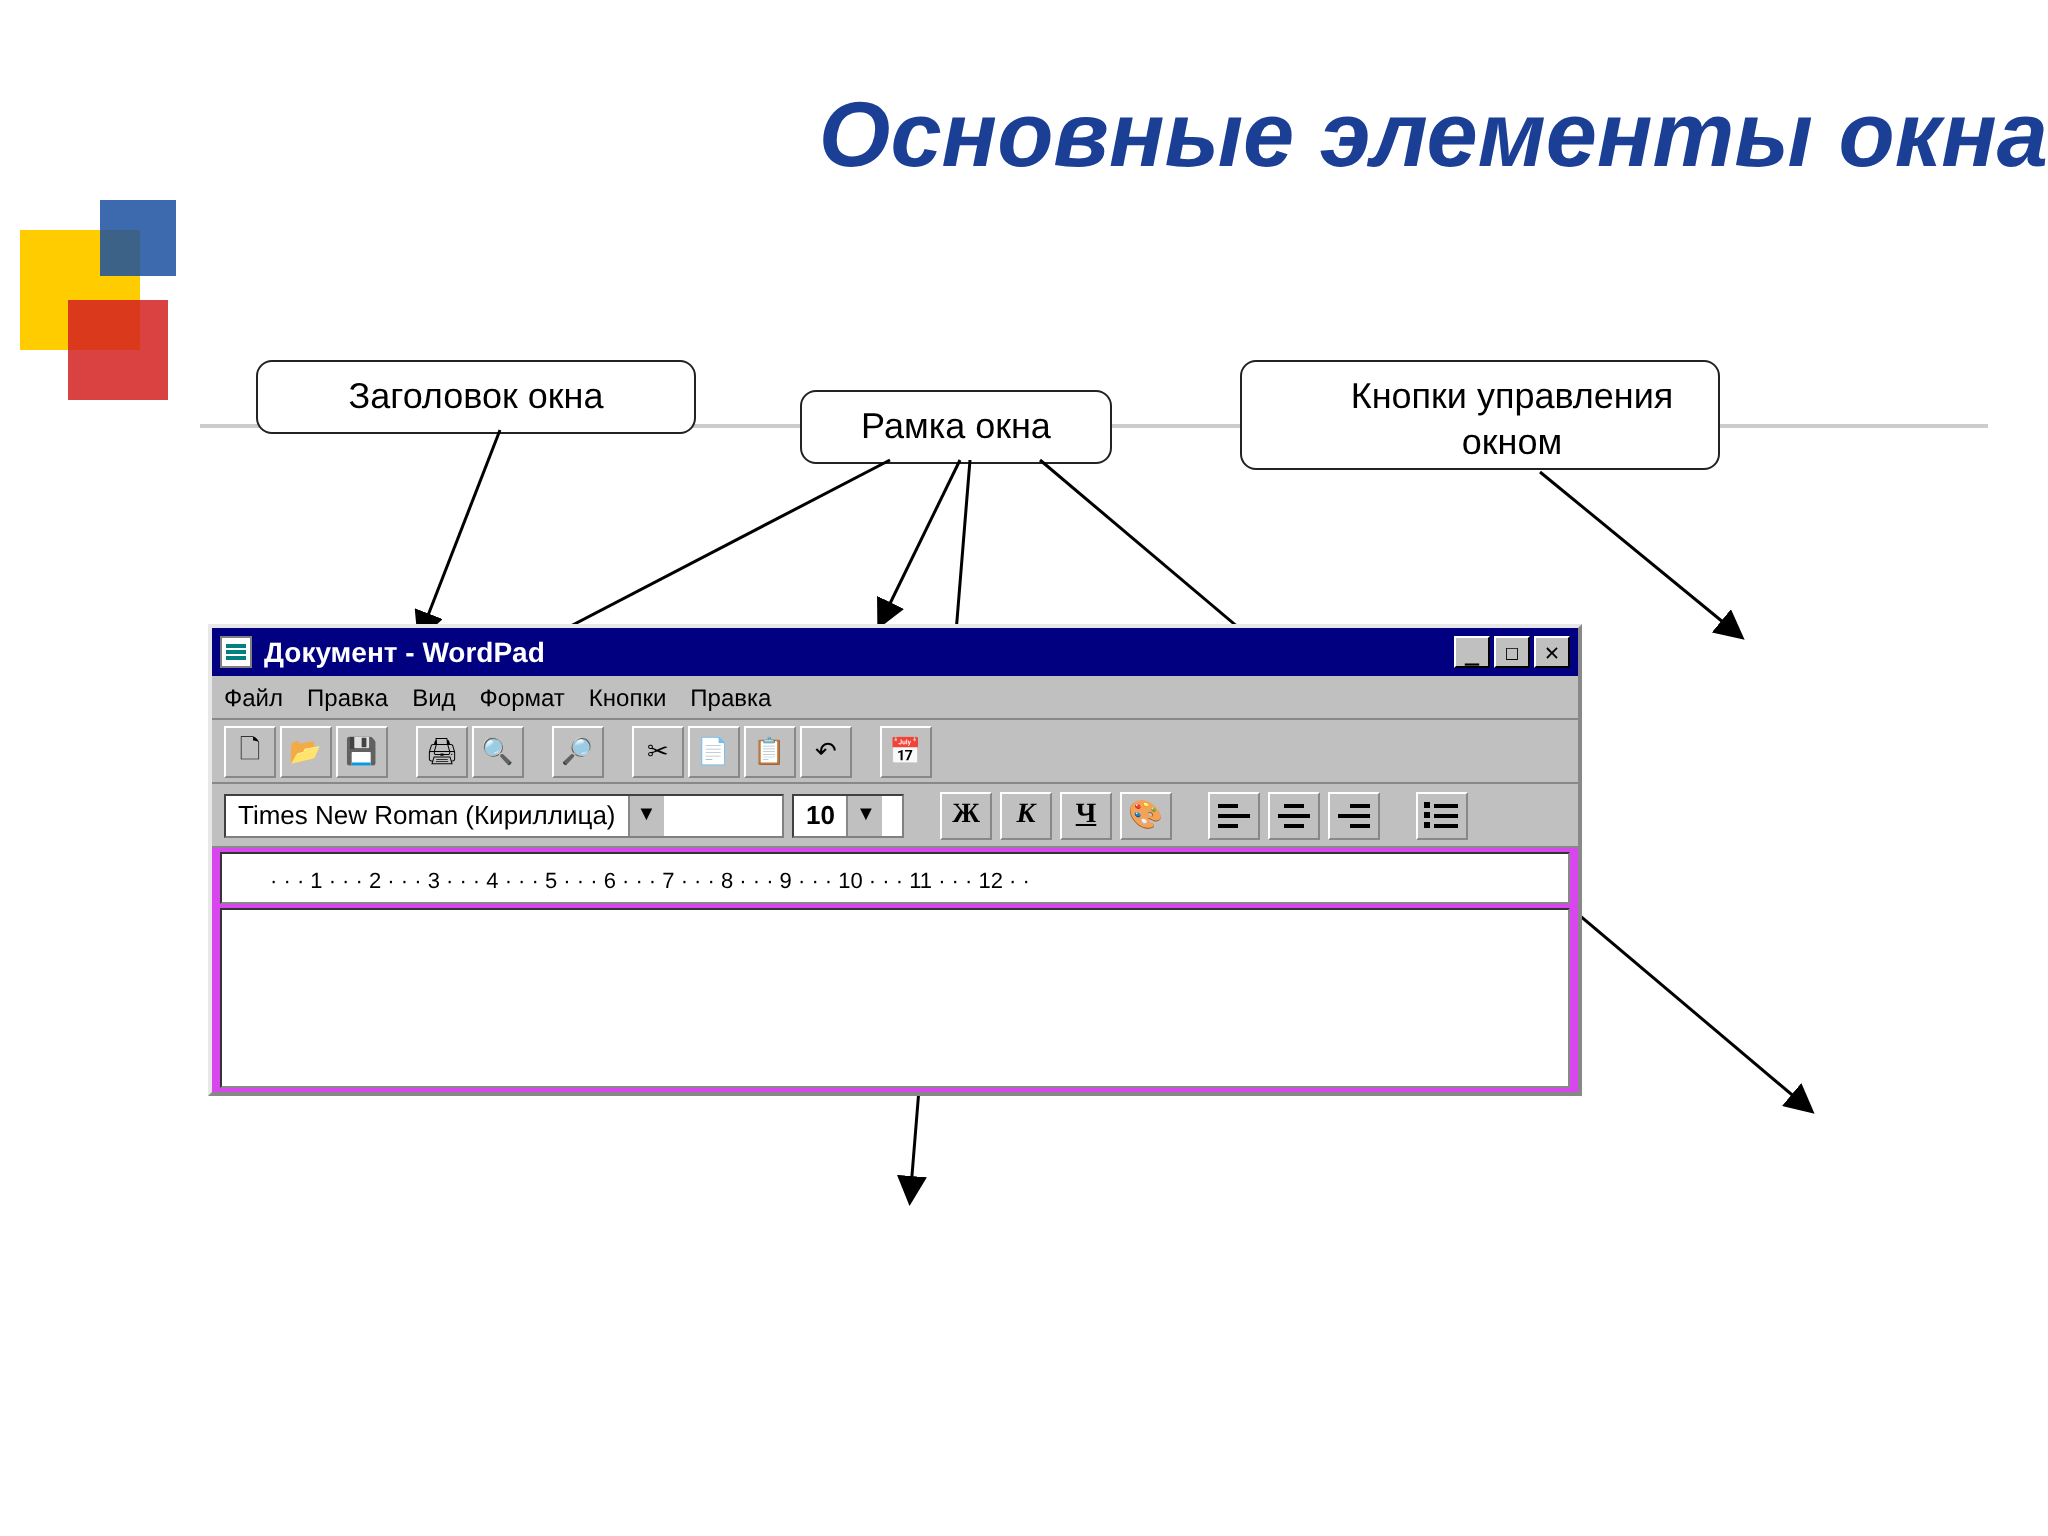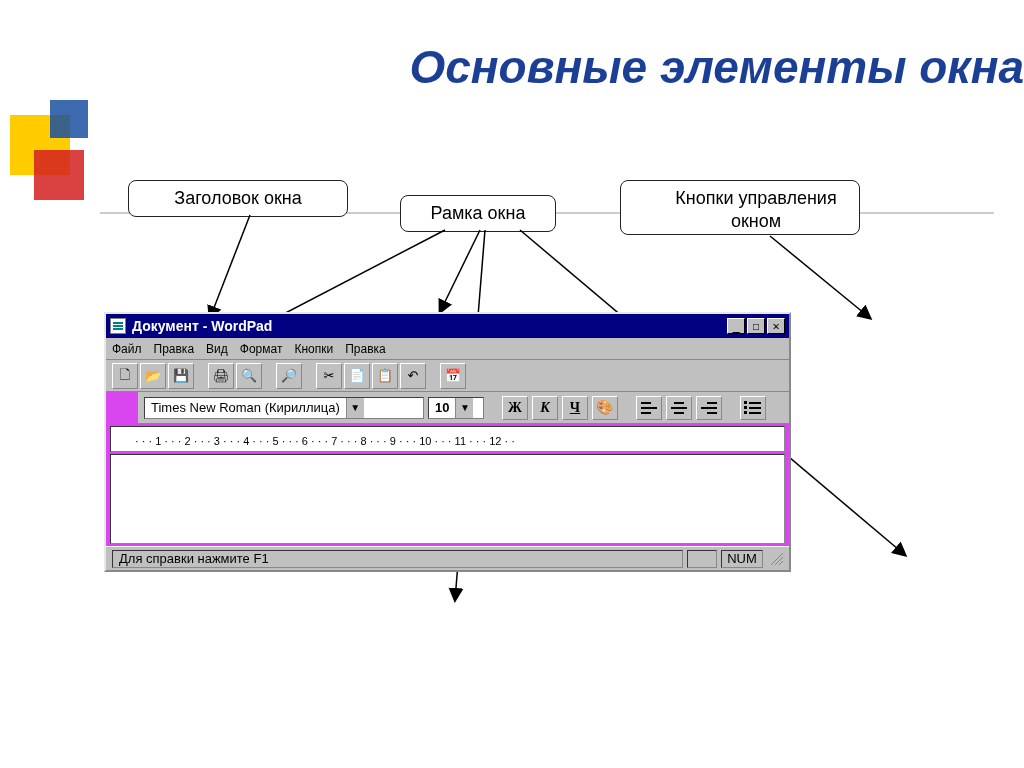--- a/index.html
+++ b/index.html
@@ -150,21 +150,20 @@
   .fmtbar {
     height: 32px;
     background: #c0c0c0;
     display: flex;
     align-items: center;
     padding: 2px 6px;
     gap: 4px;
     border-bottom: 1px solid #888;
     font-family: "MS Sans Serif", Tahoma, sans-serif;
     font-size: 13px;
-    margin-left: 32px;
   }
   .combo {
     height: 22px;
     background: #fff;
     border: 1px solid #808080;
     border-top-color:#404040; border-left-color:#404040;
     display:flex; align-items:center;
   }
   .combo .val { padding: 0 6px; }
   .combo .arrow {
@@ -368,23 +367,13 @@
       <span style="top:4px;left:3px;width:3px;height:3px;background:#000"></span>
       <span style="top:9px;left:3px;width:3px;height:3px;background:#000"></span>
       <span style="top:14px;left:3px;width:3px;height:3px;background:#000"></span>
     </div>
   </div>
 
   <div class="ruler">· · · 1 · · · 2 · · · 3 · · · 4 · · · 5 · · · 6 · · · 7 · · · 8 · · · 9 · · · 10 · · · 11 · · · 12 · ·</div>
 
   <div class="docarea"></div>
 
-  <div class="statusbar">
-    <div class="status-cell status-main">Для справки нажмите F1</div>
-    <div class="status-cell" style="width:30px"></div>
-    <div class="status-cell status-num">NUM</div>
-    <div class="grip">
-      <svg width="16" height="16">
-          <path d="M4,16 L16,4 M8,16 L16,8 M12,16 L16,12" stroke="#888" stroke-width="1"></path>
-        </svg>
-    </div>
-  </div>
 </div>
 
 </body></html>

